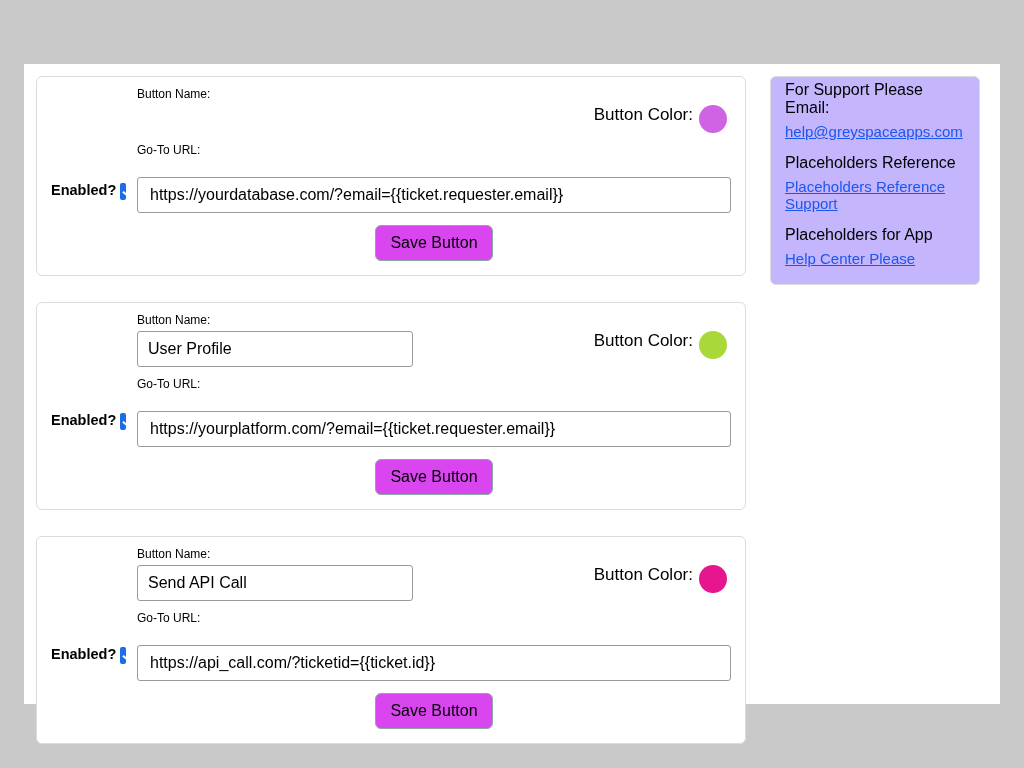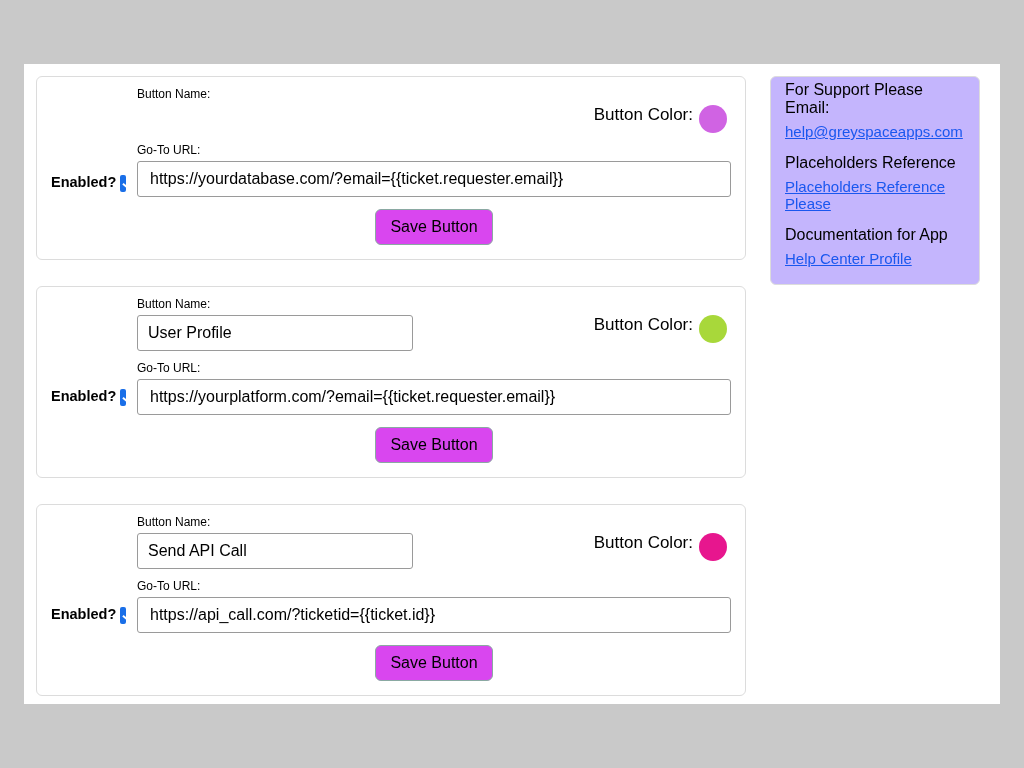--- a/index.html
+++ b/index.html
@@ -111,20 +111,21 @@
   .swatch {
     width: 28px;
     height: 28px;
     border-radius: 50%;
     cursor: pointer;
   }
   .url-block {
     display: flex;
     flex-direction: column;
     margin-top: 10px;
+    gap: 16px;
   }
   .url-input { width: 100%; padding-left: 12px; }
   .save-row {
     display: flex;
     justify-content: center;
     margin-top: 12px;
   }
   .save-btn {
     background: #d946ef;
     border: 1px solid #8aa9a2;
@@ -245,20 +246,20 @@
     </div>
 
   </div>
 
   <div class="side-col">
     <div class="side-card">
       <div class="side-heading">For Support Please Email:</div>
       <a class="side-link">help@greyspaceapps.com</a>
 
       <div class="side-heading">Placeholders Reference</div>
-      <a class="side-link">Placeholders Reference Please</a>
-
-      <div class="side-heading">Documentation for App</div>
-      <a class="side-link last">Help Center Profile</a>
+      <a class="side-link">Placeholders Reference Support</a>
+
+      <div class="side-heading">Placeholders for App</div>
+      <a class="side-link last">Help Center Please</a>
     </div>
   </div>
 
 </div>
 
 </body></html>

